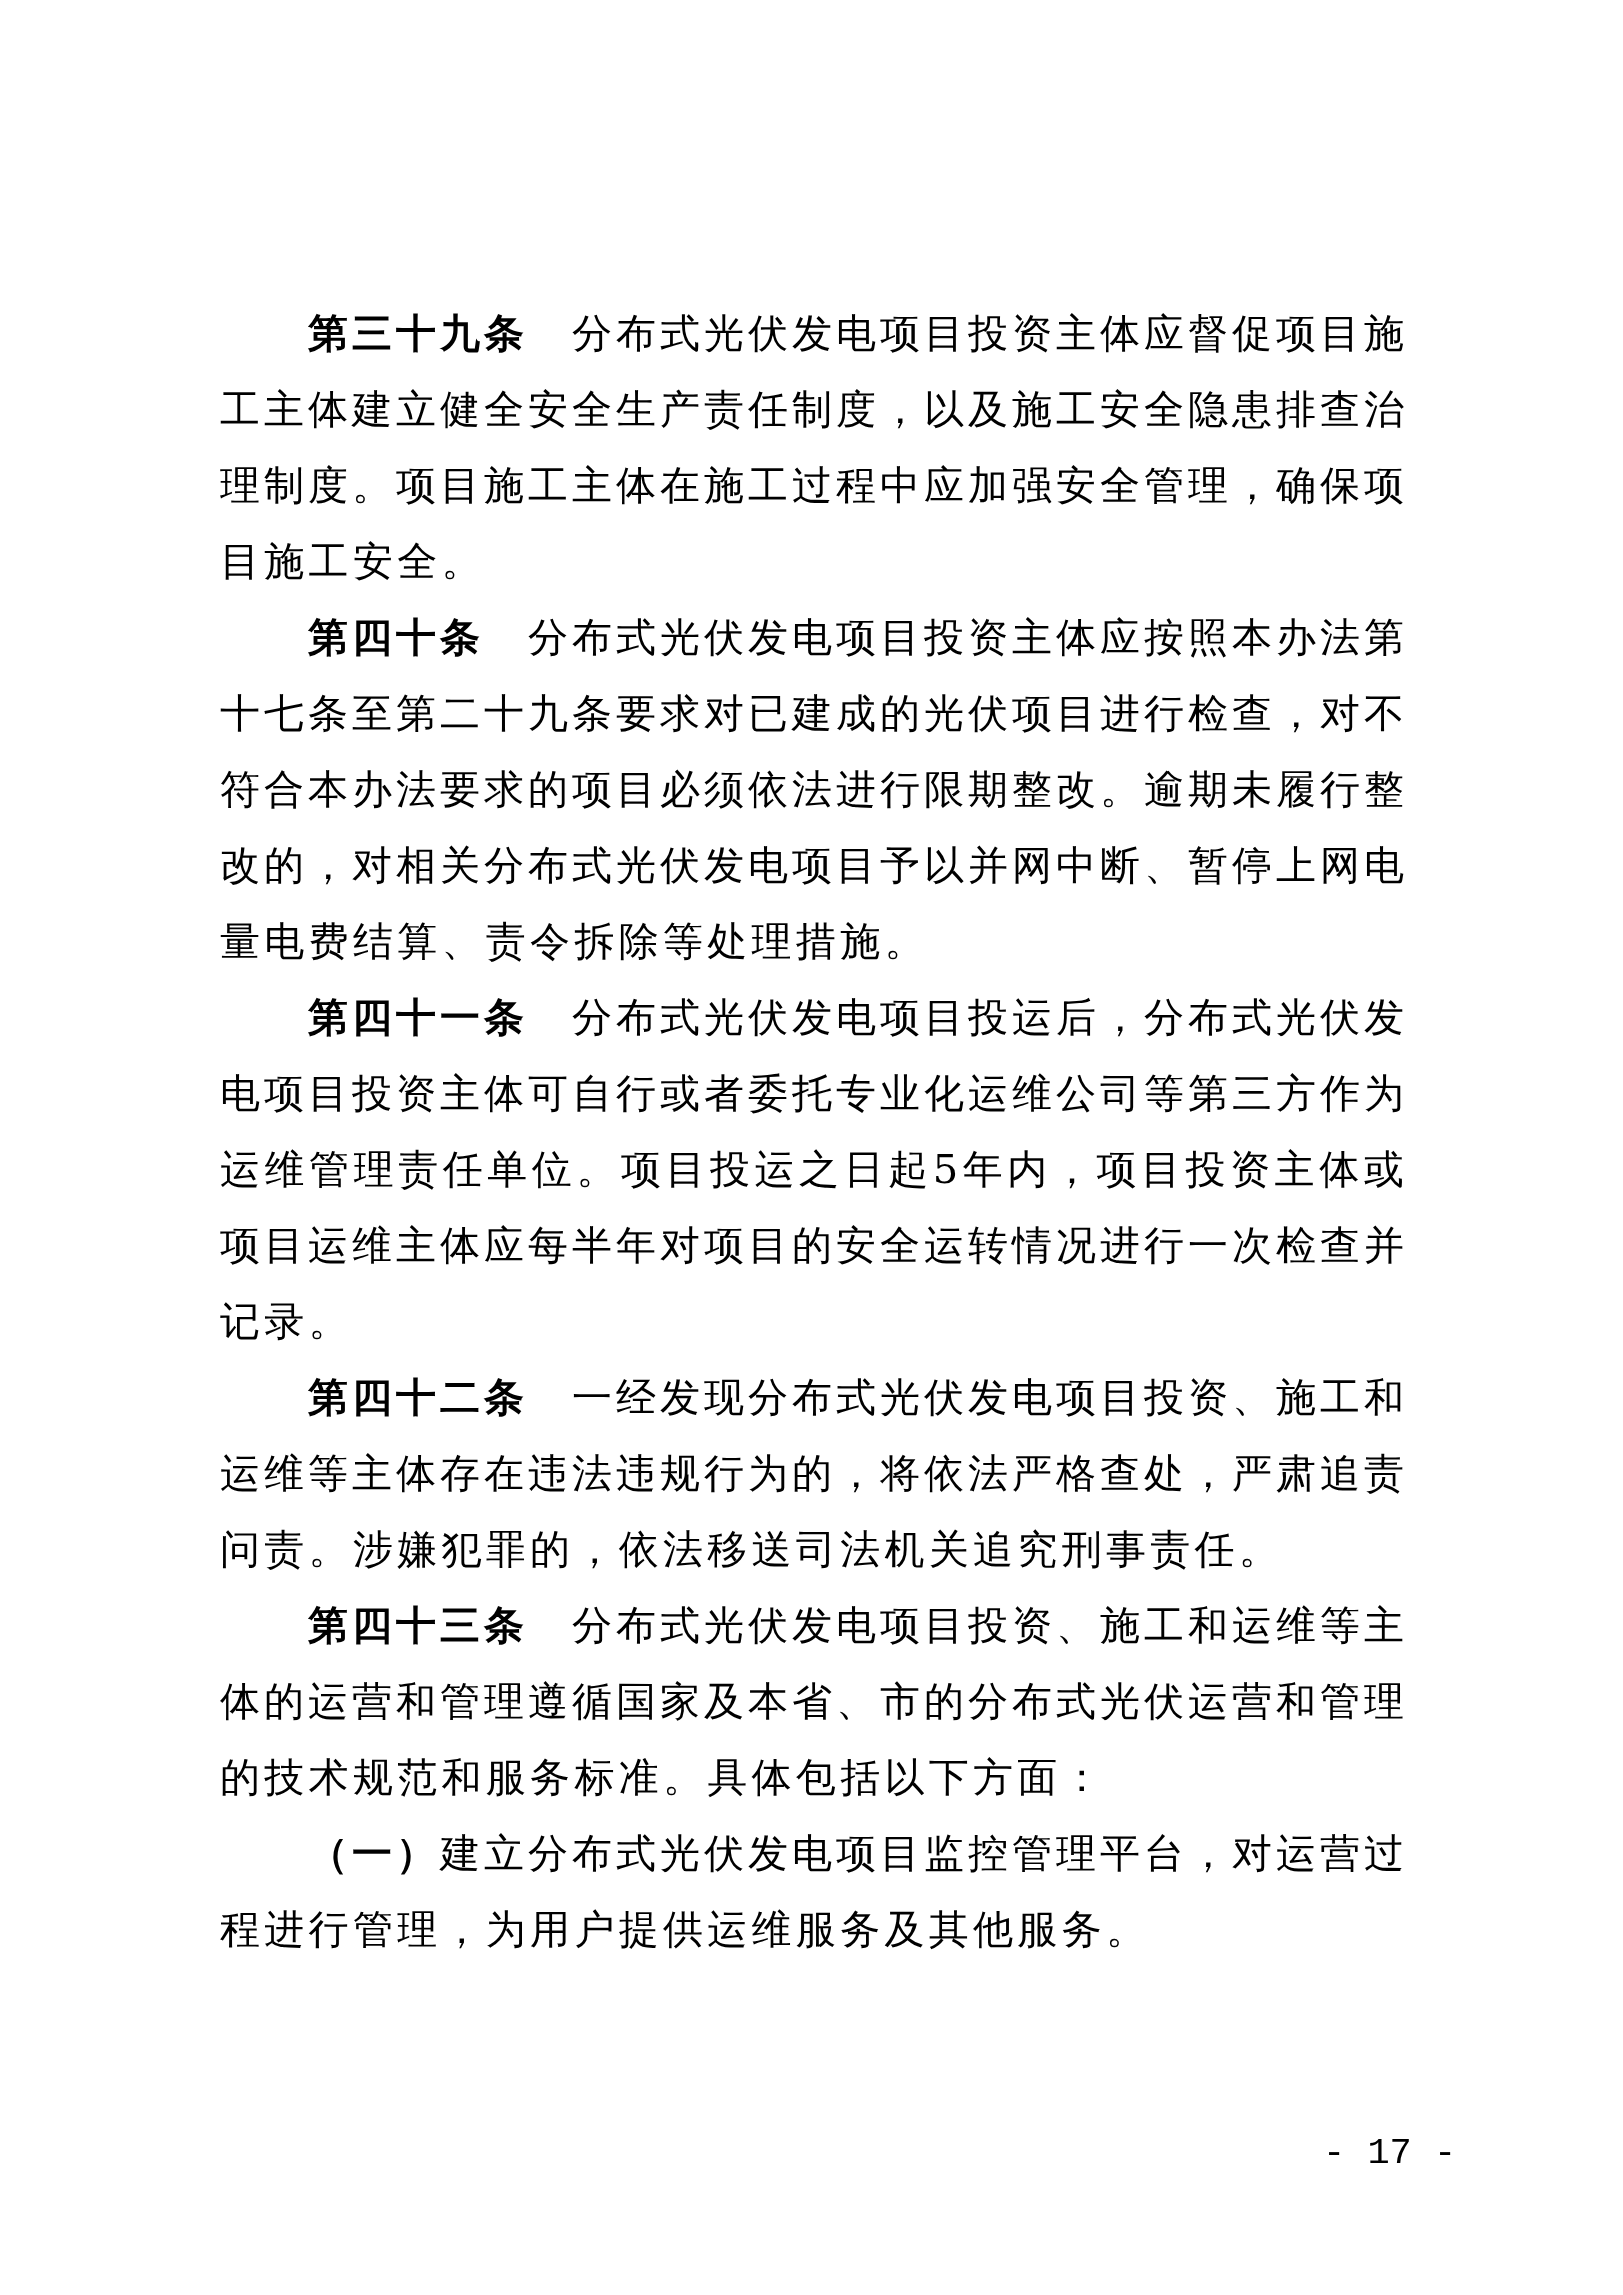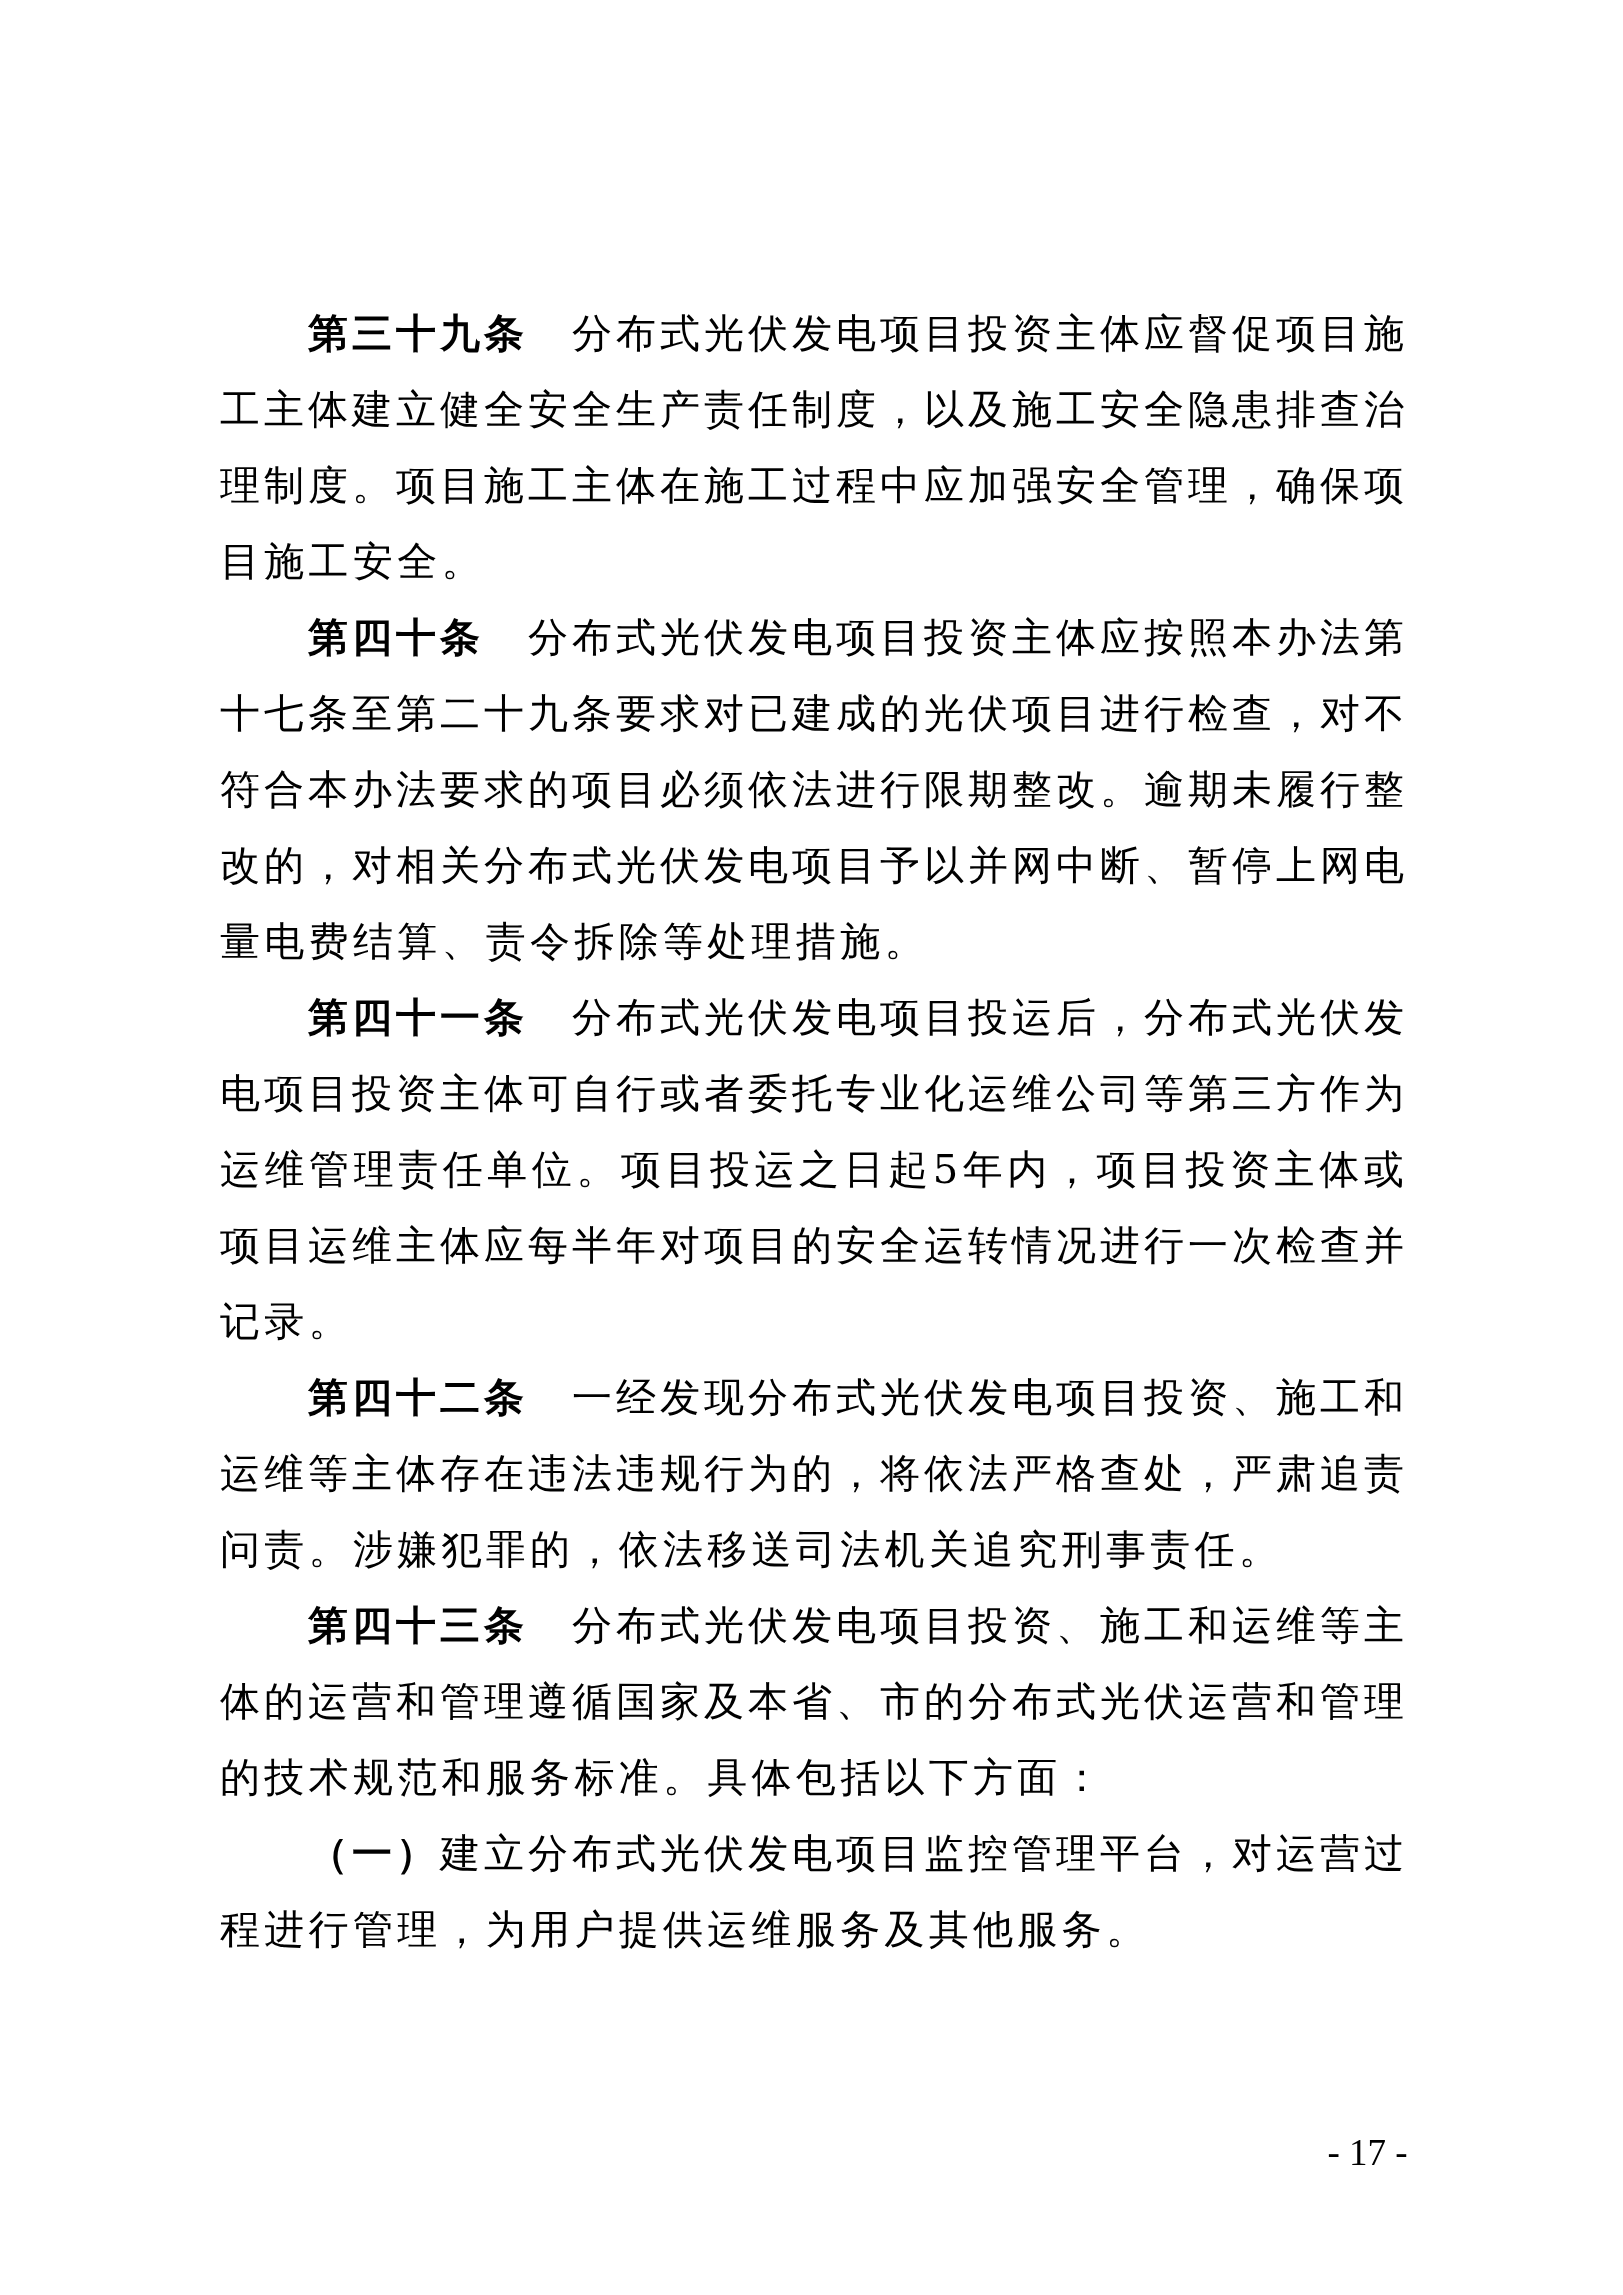--- a/index.html
+++ b/index.html
@@ -57,21 +57,21 @@
     }
     .ch.bold {
       font-weight: bold;
     }
     .page-number {
       position: absolute;
       left: 1323px;
       top: 2131px;
       width: 89px;
       text-align: center;
-      font-family: Liberation Serif, serif;
+      font-family: Liberation Mono, monospace;
       font-size: 37px;
       line-height: 44px;
       white-space: pre;
     }
   </style>
 </head>
 <body>
 
 <div class="page">
   <div class="body-text" id="body-text">

